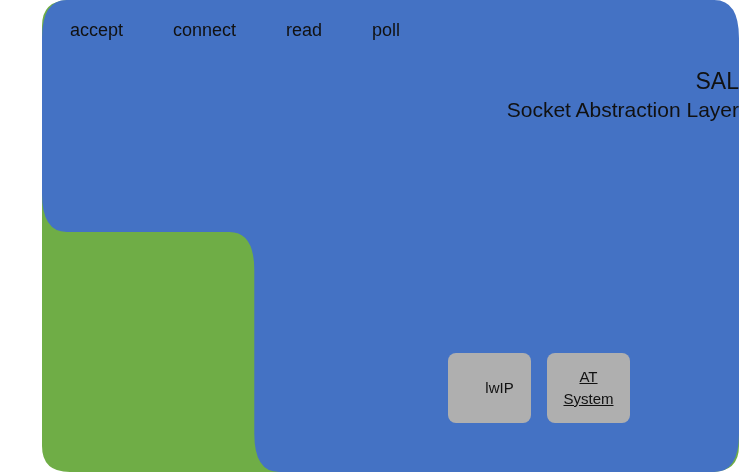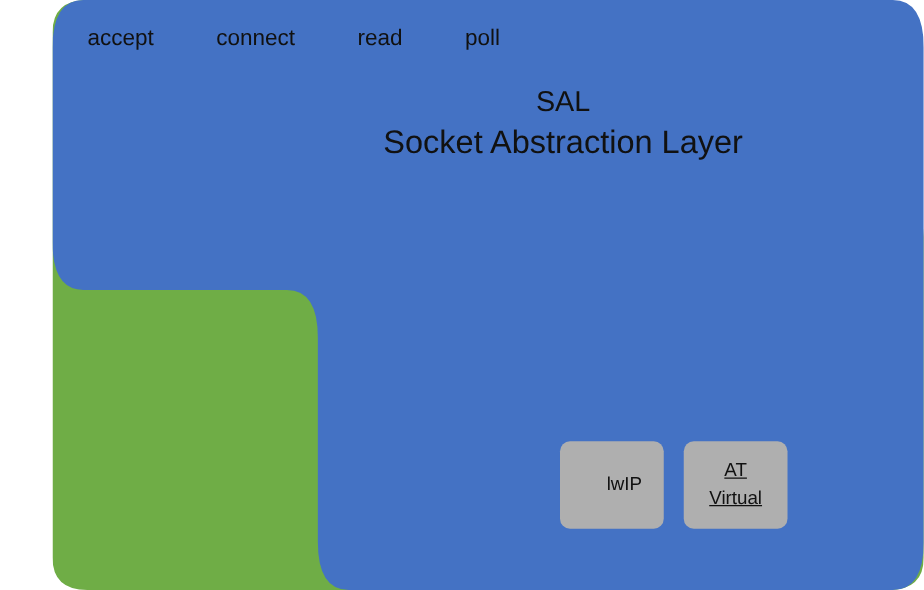--- a/index.html
+++ b/index.html
@@ -111,28 +111,28 @@
     width: 330px;
     display: flex;
     justify-content: space-between;
     font-size: 18px;
   }
   #sal-text {
     position: absolute;
     left: 120px;
     right: 0px;
     top: 68px;
-    text-align: center;
+    text-align: right;
   }
   #sal-text .title {
     font-size: 23px;
     margin-bottom: 3px;
   }
   #sal-text .subtitle {
-    font-size: 26px;
+    font-size: 21px;
     white-space: nowrap;
   }
 
   
   .driver-box {
     position: absolute;
     top: 353px;
     width: 83px;
     height: 70px;
     background: #AFAFAF;
@@ -195,16 +195,16 @@
       <div class="subtitle">Socket Abstraction Layer</div>
     </div>
   </div>
 
   <div class="driver-box" id="driver-0">
     <span class="l1">lwIP</span>
 
   </div>
   <div class="driver-box" id="driver-1">
     <span class="l1">AT</span>
-    <span class="l2">Virtual</span>
+    <span class="l2">System</span>
   </div>
 
 </div>
 
 </body></html>

